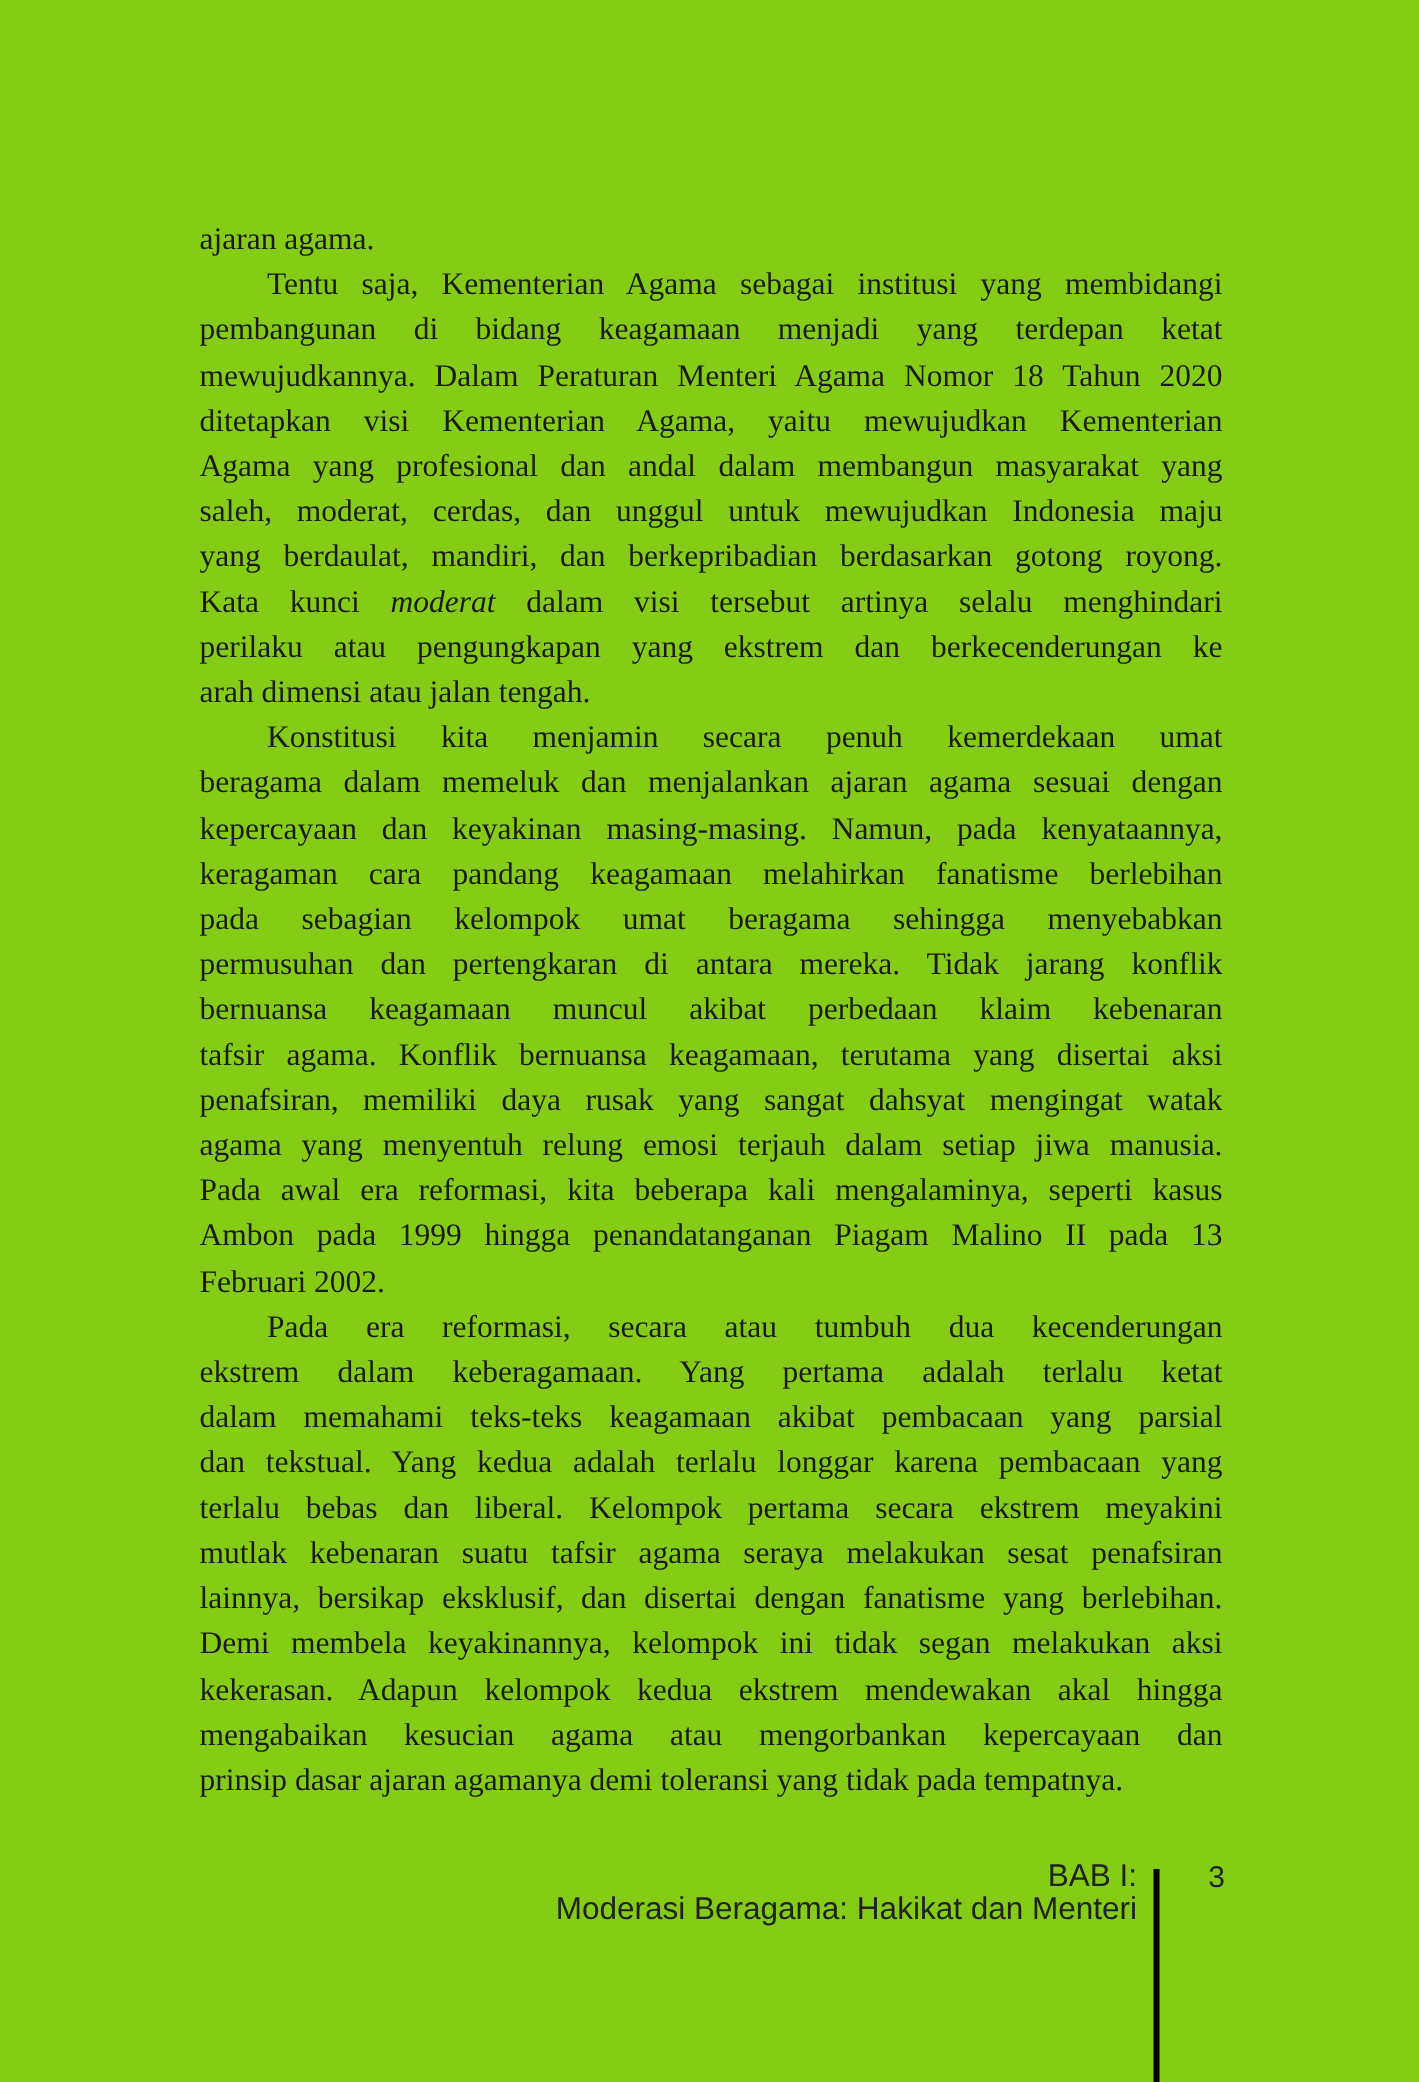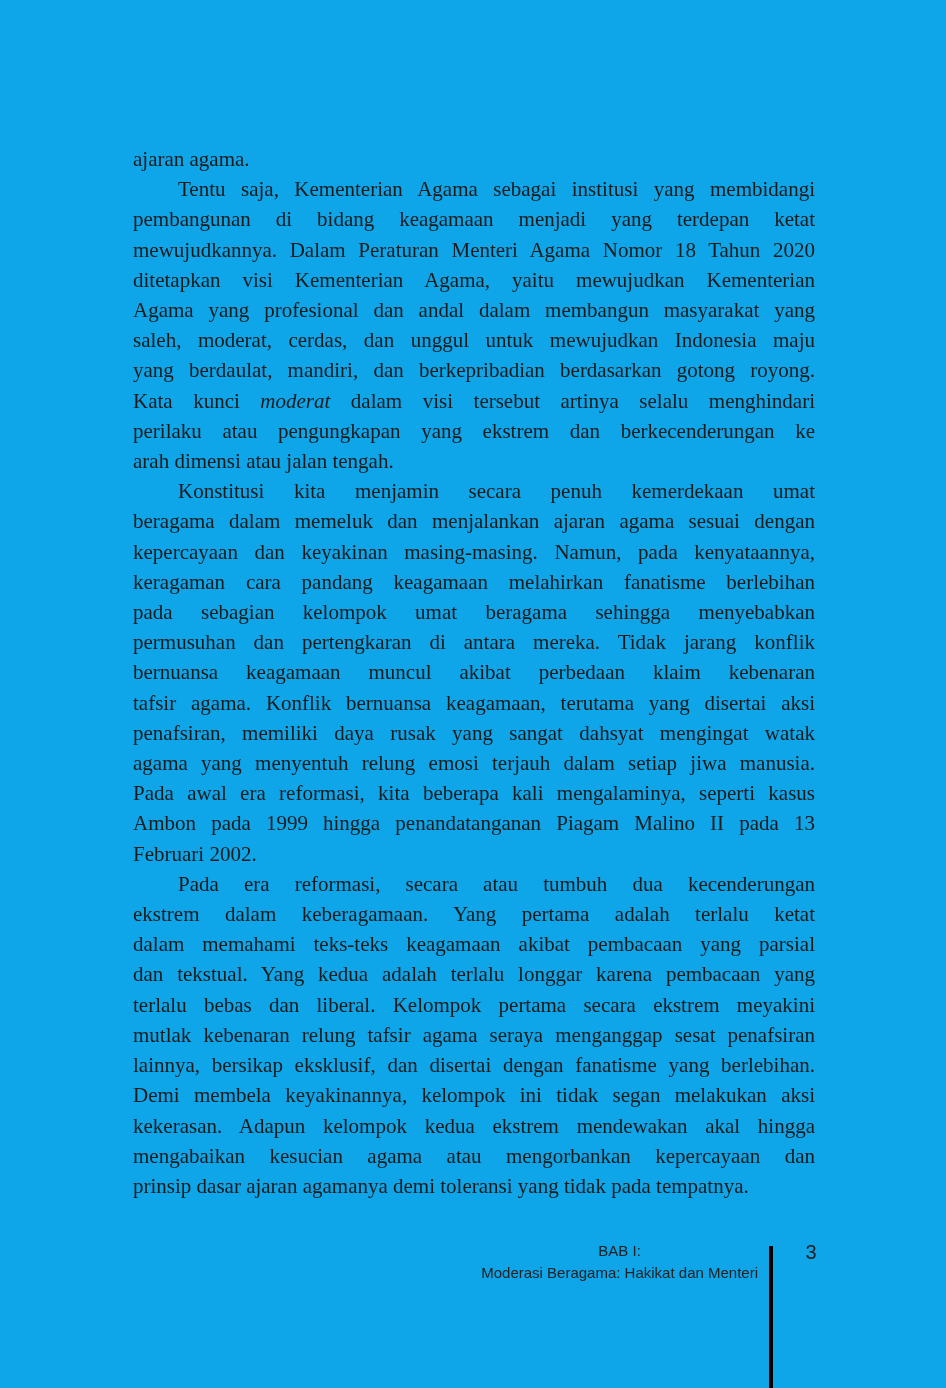--- a/index.html
+++ b/index.html
@@ -10,21 +10,21 @@
     width: 946px;
     height: 1388px;
     position: relative;
     background: #ffffff;
     overflow: hidden;
     font-family: "Liberation Serif", serif;
   }
   .page {
     position: absolute;
     inset: 0;
-    background: #0ea5e9;
+    background: #84cc16;
   }
   .body-text {
     position: absolute;
     left: 133px;
     top: 144px;
     width: 682px;
     font-family: "Liberation Serif", serif;
     font-size: 21px;
     line-height: 30.2px;
     color: #1b1b1b;
@@ -45,23 +45,23 @@
   .line.indent {
     padding-left: 45px;
   }
   .line i {
     margin-top: 32px;
   }
   .footer-text {
     position: absolute;
     top: 1240px;
     right: 188px;
-    text-align: center;
+    text-align: right;
     font-family: "Liberation Sans", sans-serif;
-    font-size: 15px;
+    font-size: 21px;
     line-height: 22px;
     color: #222222;
     white-space: nowrap;
   }
   .footer-rule {
     position: absolute;
     left: 769px;
     top: 1246px;
     width: 4px;
     height: 142px;
@@ -113,21 +113,21 @@
         <div class="line"><span>Pada awal era reformasi, kita beberapa kali mengalaminya, seperti kasus</span></div>
         <div class="line"><span>Ambon pada 1999 hingga penandatanganan Piagam Malino II pada 13</span></div>
         <div class="line last"><span>Februari 2002.</span></div>
       </div>
       <div class="para">
         <div class="line indent"><span>Pada era reformasi, secara atau tumbuh dua kecenderungan</span></div>
         <div class="line"><span>ekstrem dalam keberagamaan. Yang pertama adalah terlalu ketat</span></div>
         <div class="line"><span>dalam memahami teks-teks keagamaan akibat pembacaan yang parsial</span></div>
         <div class="line"><span>dan tekstual. Yang kedua adalah terlalu longgar karena pembacaan yang</span></div>
         <div class="line"><span>terlalu bebas dan liberal. Kelompok pertama secara ekstrem meyakini</span></div>
-        <div class="line"><span>mutlak kebenaran relung tafsir agama seraya menganggap sesat penafsiran</span></div>
+        <div class="line"><span>mutlak kebenaran suatu tafsir agama seraya melakukan sesat penafsiran</span></div>
         <div class="line"><span>lainnya, bersikap eksklusif, dan disertai dengan fanatisme yang berlebihan.</span></div>
         <div class="line"><span>Demi membela keyakinannya, kelompok ini tidak segan melakukan aksi</span></div>
         <div class="line"><span>kekerasan. Adapun kelompok kedua ekstrem mendewakan akal hingga</span></div>
         <div class="line"><span>mengabaikan kesucian agama atau mengorbankan kepercayaan dan</span></div>
         <div class="line last"><span>prinsip dasar ajaran agamanya demi toleransi yang tidak pada tempatnya.</span></div>
       </div>
     </div>
 
   <div class="footer-text">
     <div>BAB I:</div>

